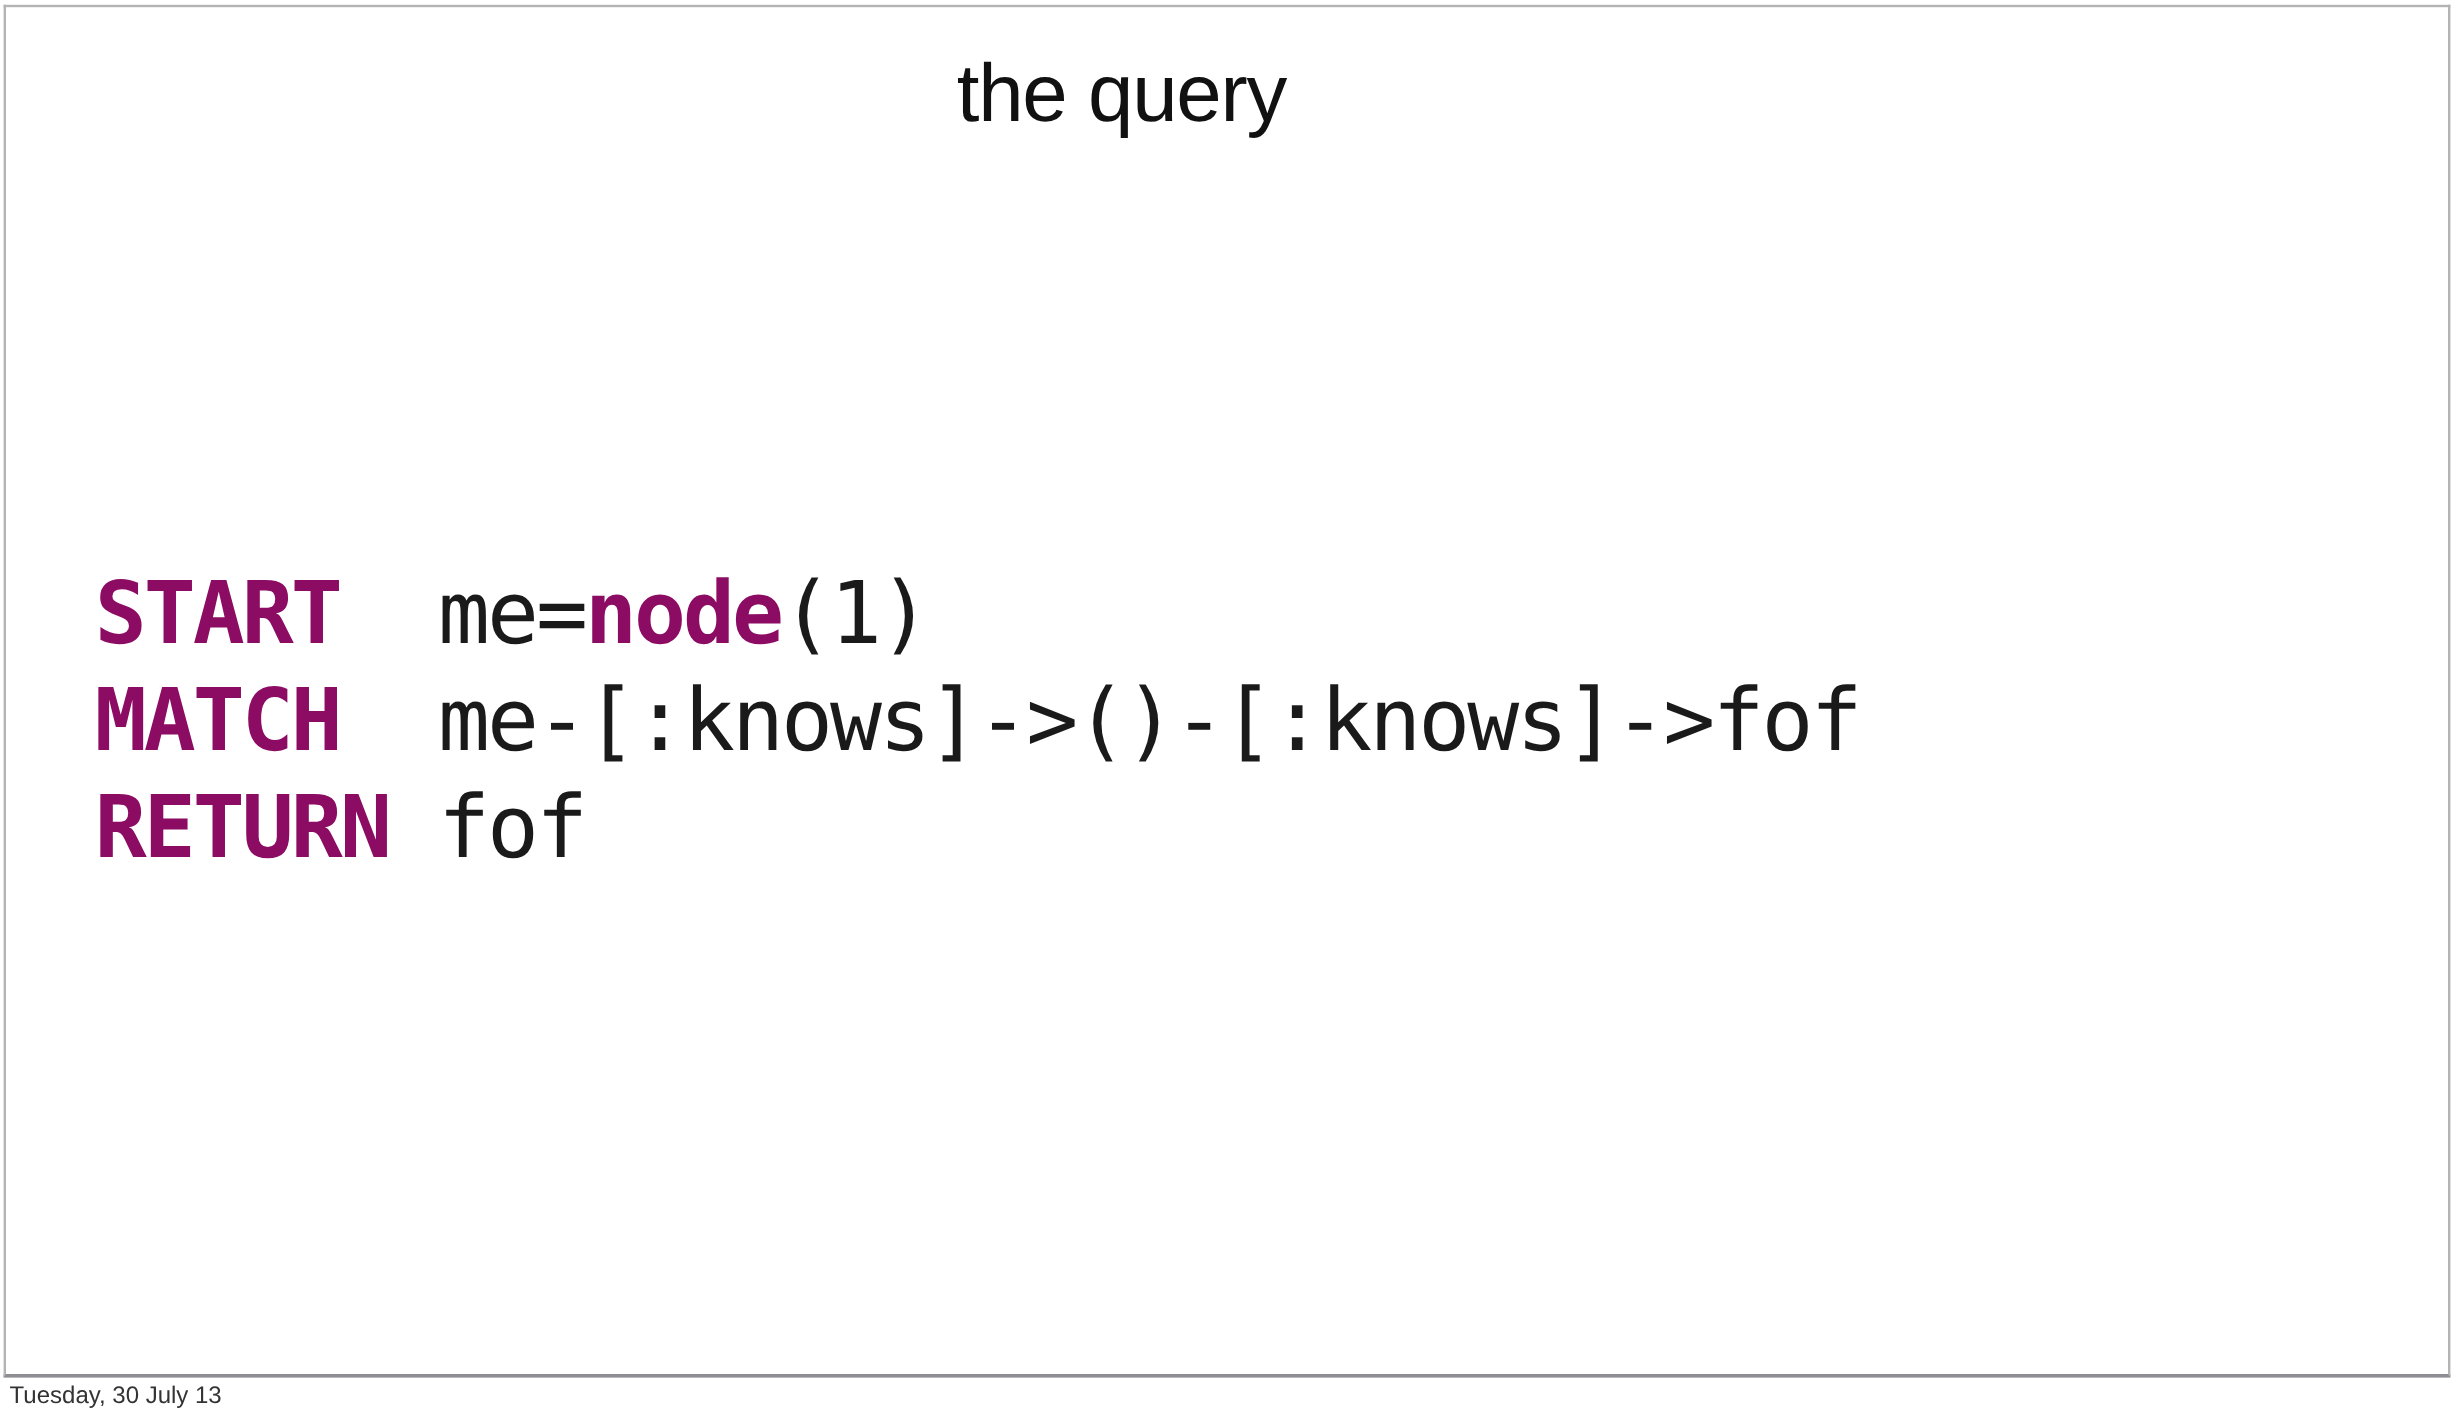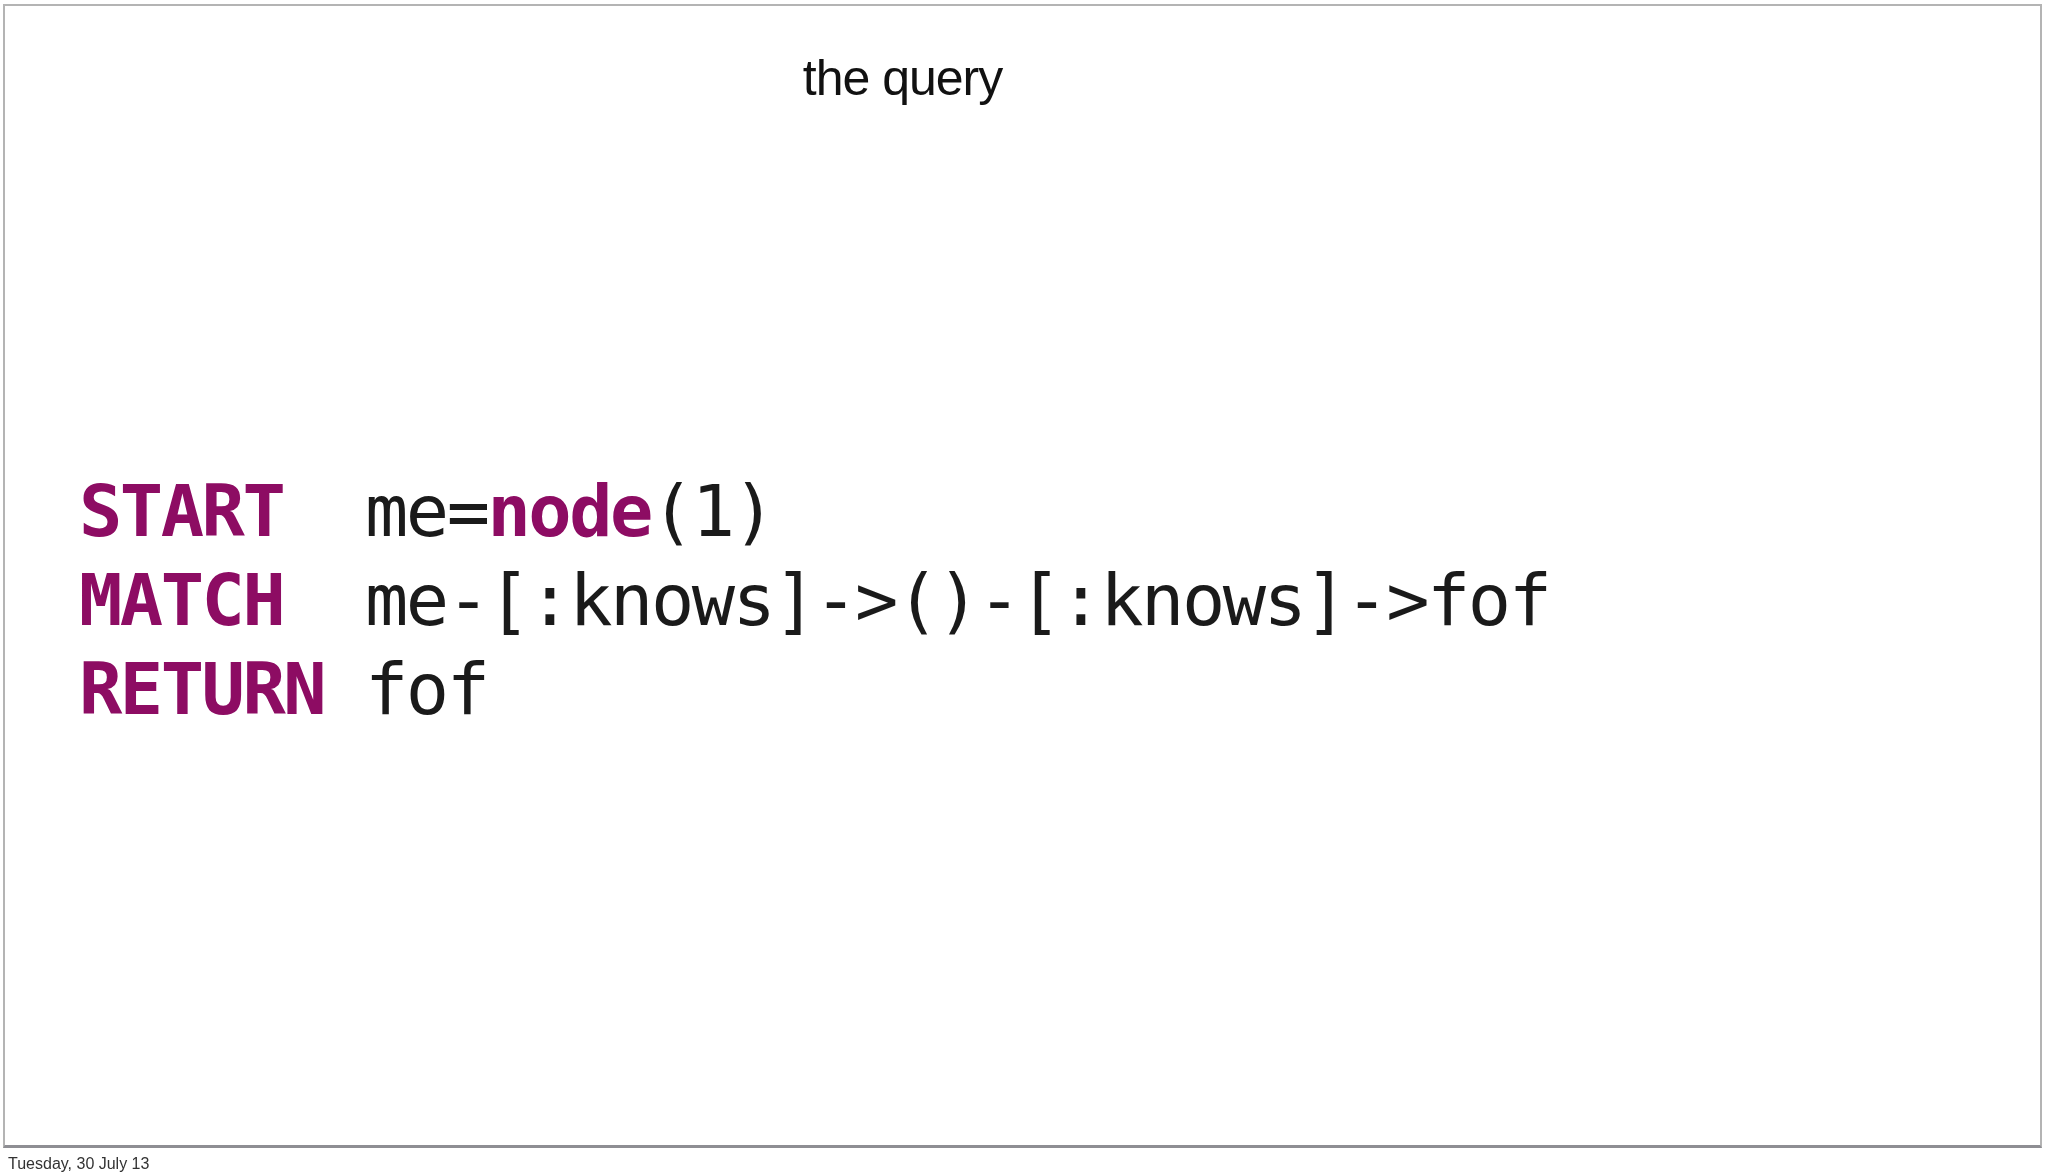--- a/index.html
+++ b/index.html
@@ -28,24 +28,25 @@
 
   .title {
     position: absolute;
     left: 0;
     top: 36px;
     width: 1795px;
     margin: 0;
     text-align: center;
     font-family: "Liberation Sans", sans-serif;
     font-weight: 400;
-    font-size: 50px;
+    font-size: 68px;
     line-height: 72px;
     color: var(--title-text, #111111);
     letter-spacing: -1px;
+    padding-left: 32px;
   }
 
   .code {
     position: absolute;
     left: 74px;
     top: 461px;
     font-family: "DejaVu Sans Mono", monospace;
     font-size: 72px;
     line-height: 89px;
     letter-spacing: -2.5px;
@@ -60,21 +61,21 @@
 
   .code .plain {
     color: var(--code-text, #1a1a1a);
   }
 
   .footer {
     position: absolute;
     left: 8px;
     top: 1153px;
     font-family: "Liberation Sans", sans-serif;
-    font-size: 16px;
+    font-size: 20px;
     line-height: 21px;
     color: var(--footer-text, #333333);
   }
 </style>
 </head>
 <body>
 
 <div class="slide">
   <h1 class="title">the query</h1>
 

